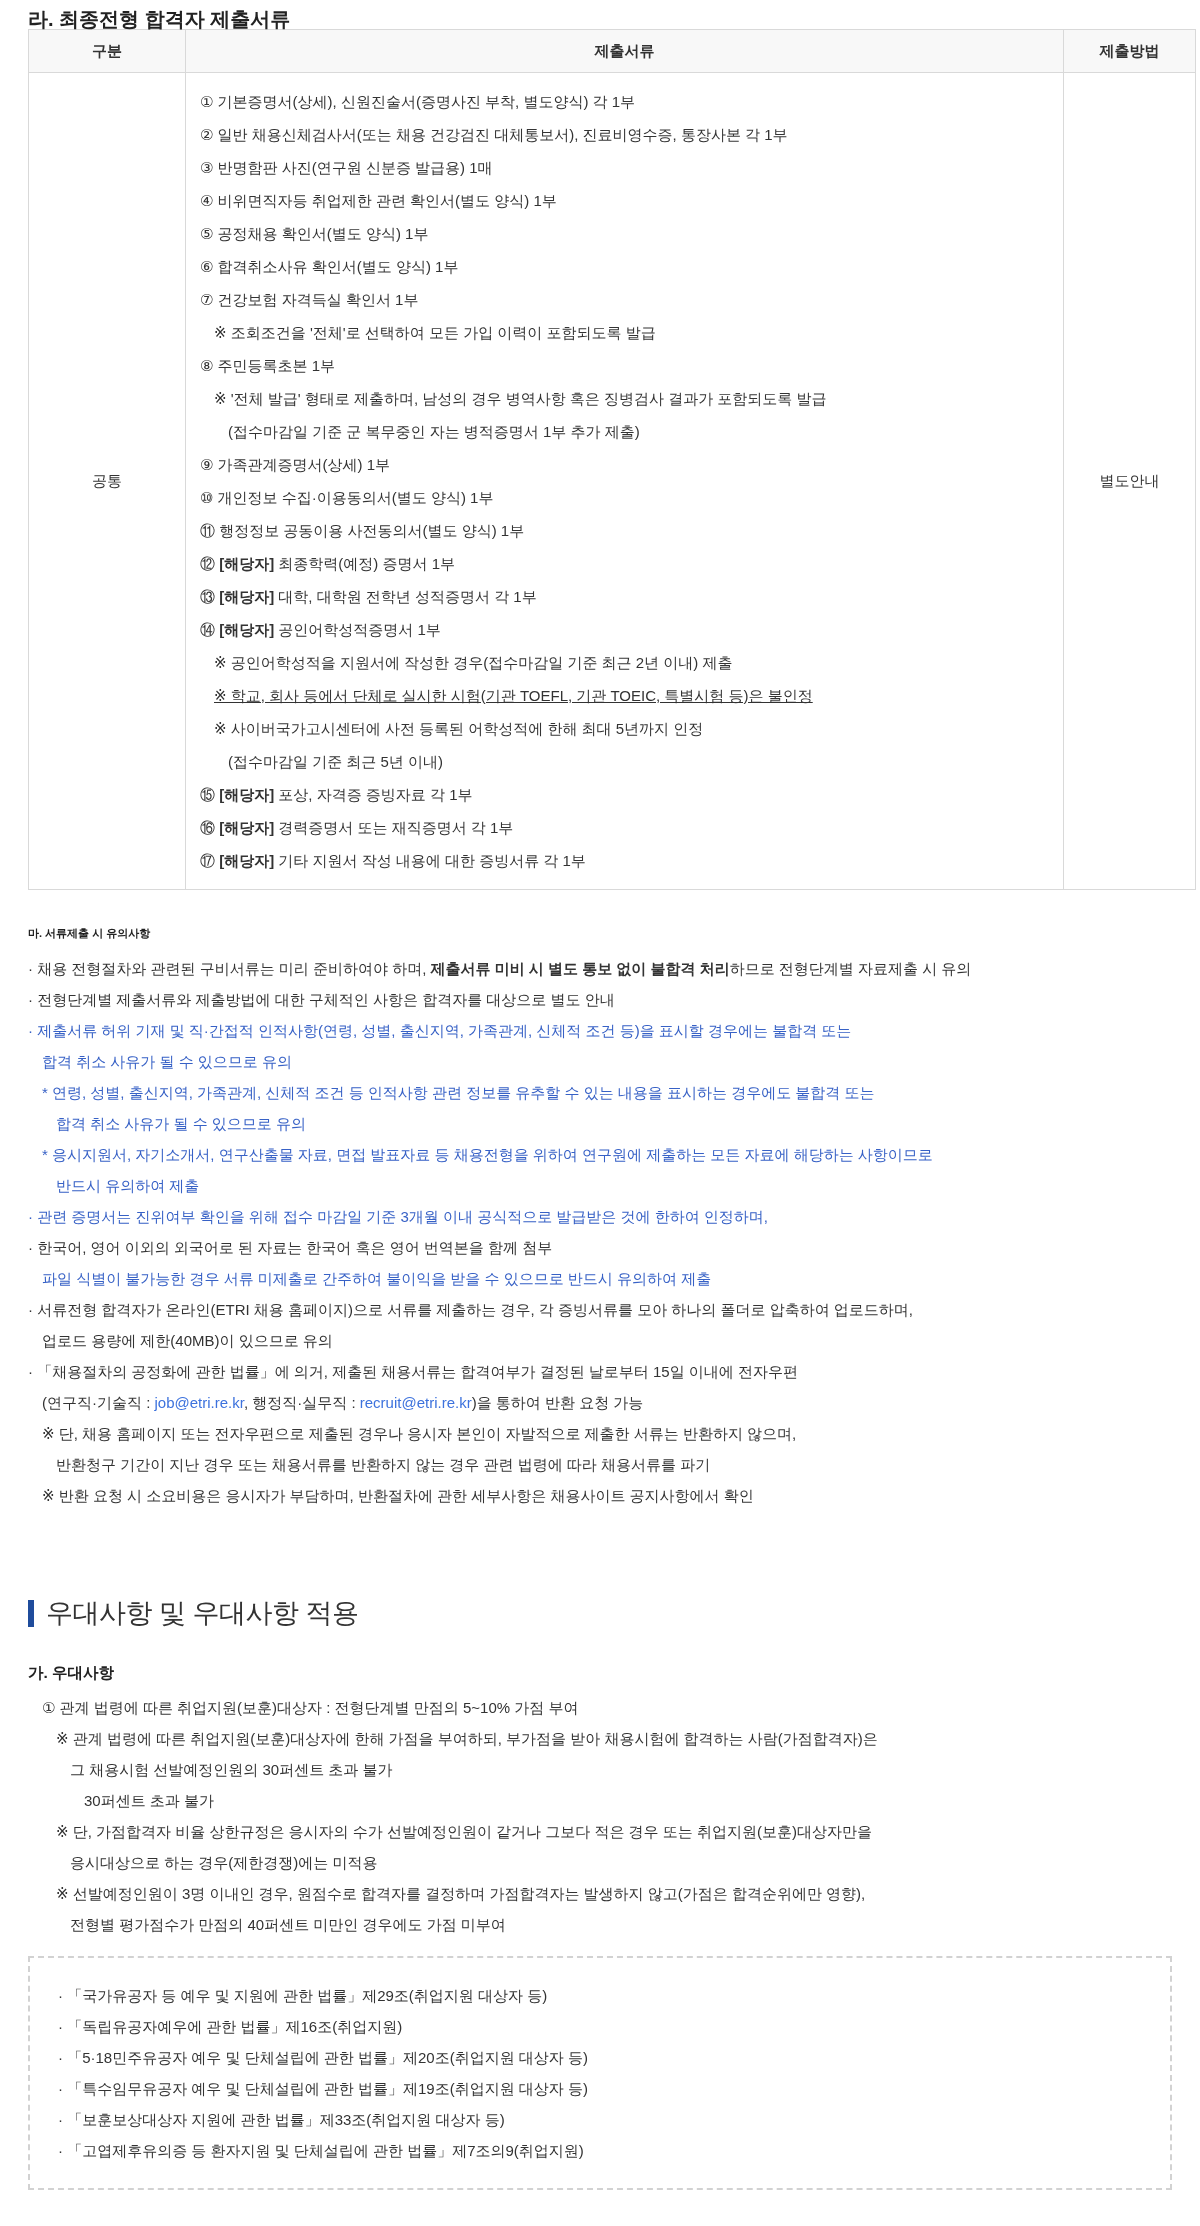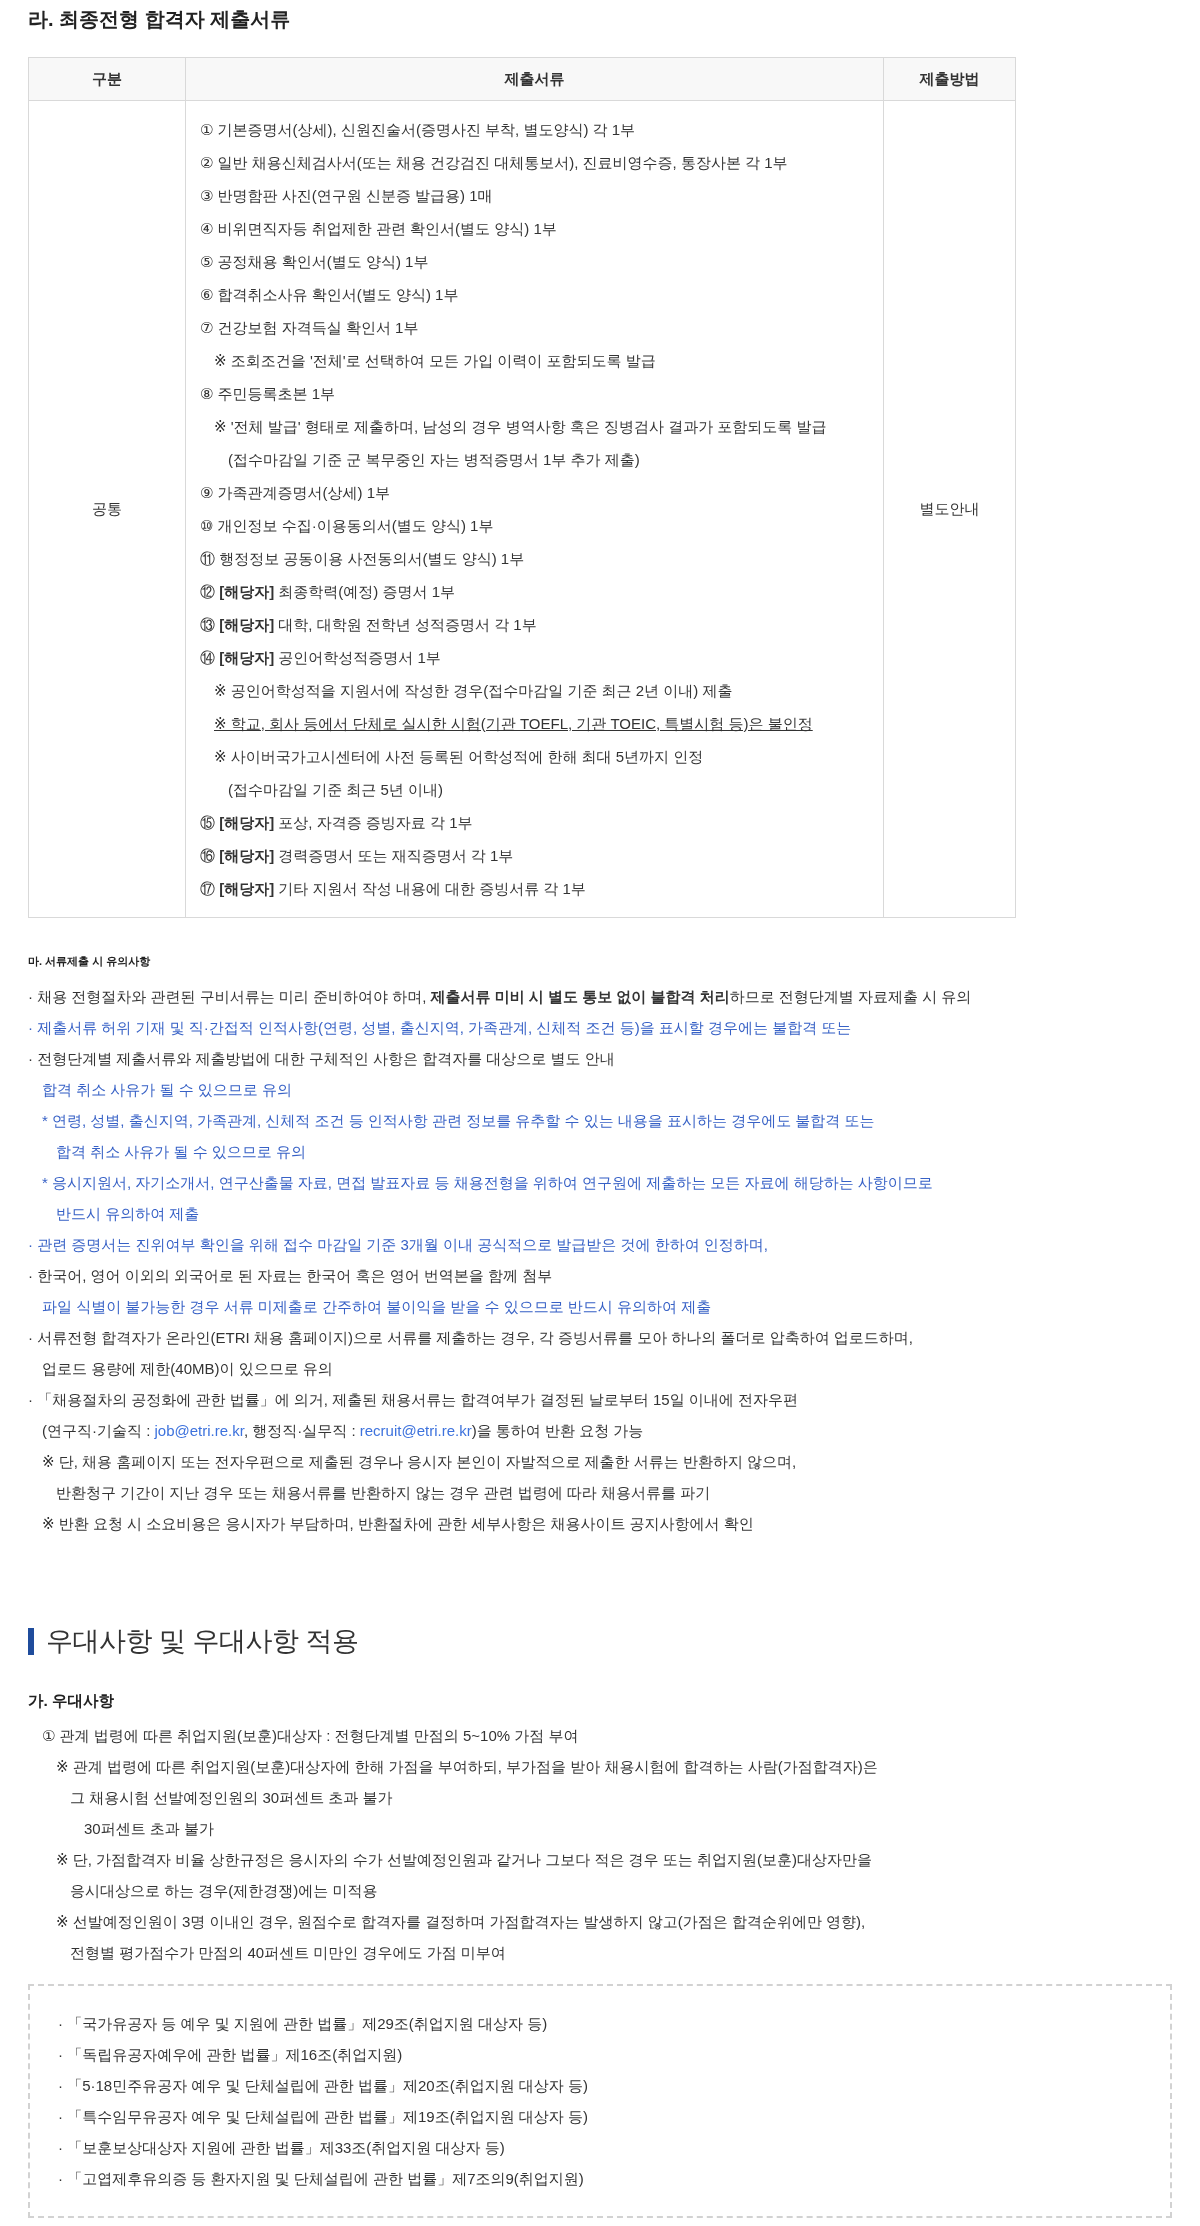--- a/index.html
+++ b/index.html
@@ -7,21 +7,21 @@
     width:1200px;
     font-family:"Liberation Sans","DejaVu Sans",sans-serif;
     color:#333;
     font-size:15px;
     -webkit-font-smoothing:antialiased;
   }
   .doc{padding:10px 28px 14px 28px;}
 
   .h-title{font-weight:700;font-size:20px;color:#222;line-height:19px;}
 
-  table.docs{border-collapse:collapse;width:988px;margin-top:28px;table-layout:fixed;}
+  table.docs{border-collapse:collapse;width:1168px;table-layout:fixed;}
   table.docs th, table.docs td{border:1px solid #d9d9d9;}
   table.docs th{background:#f8f8f8;height:40px;font-size:15px;font-weight:700;color:#333;text-align:center;}
   td.cat-cell, td.method-cell{text-align:center;vertical-align:middle;font-size:15px;color:#333;}
   td.docs-cell{padding:12px 14px;vertical-align:top;}
 
   .line{white-space:nowrap;}
   .doc-line{line-height:33px;font-size:15px;}
   .note-line{line-height:31px;font-size:15px;}
   .pref-line{line-height:31px;font-size:15px;}
   .law-line{line-height:31px;font-size:15px;padding-left:14px;}
@@ -94,22 +94,22 @@
             </div>
         </td>
         <td class="method-cell">별도안내</td>
       </tr>
     </tbody>
   </table>
 
   <div class="notes-title">마. 서류제출 시 유의사항</div>
   <div class="notes-list">
       <div class="line note-line"><span>· 채용 전형절차와 관련된 구비서류는 미리 준비하여야 하며, </span><span class="b">제출서류 미비 시 별도 통보 없이 불합격 처리</span><span>하므로 전형단계별 자료제출 시 유의</span></div>
+      <div class="line note-line"><span>· 전형단계별 제출서류와 제출방법에 대한 구체적인 사항은 합격자를 대상으로 별도 안내</span></div>
       <div class="line note-line c-blue"><span>· 제출서류 허위 기재 및 직·간접적 인적사항(연령, 성별, 출신지역, 가족관계, 신체적 조건 등)을 표시할 경우에는 불합격 또는</span></div>
-      <div class="line note-line"><span>· 전형단계별 제출서류와 제출방법에 대한 구체적인 사항은 합격자를 대상으로 별도 안내</span></div>
       <div class="line note-line c-blue" style="padding-left: 14px;"><span>합격 취소 사유가 될 수 있으므로 유의</span></div>
       <div class="line note-line c-blue" style="padding-left: 14px;"><span>* 연령, 성별, 출신지역, 가족관계, 신체적 조건 등 인적사항 관련 정보를 유추할 수 있는 내용을 표시하는 경우에도 불합격 또는</span></div>
       <div class="line note-line c-blue" style="padding-left: 28px;"><span>합격 취소 사유가 될 수 있으므로 유의</span></div>
       <div class="line note-line c-blue" style="padding-left: 14px;"><span>* 응시지원서, 자기소개서, 연구산출물 자료, 면접 발표자료 등 채용전형을 위하여 연구원에 제출하는 모든 자료에 해당하는 사항이므로</span></div>
       <div class="line note-line c-blue" style="padding-left: 28px;"><span>반드시 유의하여 제출</span></div>
       <div class="line note-line c-blue"><span>· 관련 증명서는 진위여부 확인을 위해 접수 마감일 기준 3개월 이내 공식적으로 발급받은 것에 한하여 인정하며,</span></div>
       <div class="line note-line"><span>· 한국어, 영어 이외의 외국어로 된 자료는 한국어 혹은 영어 번역본을 함께 첨부</span></div>
       <div class="line note-line c-blue" style="padding-left: 14px;"><span>파일 식별이 불가능한 경우 서류 미제출로 간주하여 불이익을 받을 수 있으므로 반드시 유의하여 제출</span></div>
       <div class="line note-line"><span>· 서류전형 합격자가 온라인(ETRI 채용 홈페이지)으로 서류를 제출하는 경우, 각 증빙서류를 모아 하나의 폴더로 압축하여 업로드하며,</span></div>
       <div class="line note-line" style="padding-left: 14px;"><span>업로드 용량에 제한(40MB)이 있으므로 유의</span></div>
@@ -124,21 +124,21 @@
     <div class="accent-bar" style="background: rgb(31, 76, 156);"></div>
     <div class="section-title">우대사항 및 우대사항 적용</div>
   </div>
 
   <div class="sub-title">가. 우대사항</div>
   <div class="pref-list">
       <div class="line pref-line" style="padding-left: 14px;"><span>① 관계 법령에 따른 취업지원(보훈)대상자 : 전형단계별 만점의 5~10% 가점 부여</span></div>
       <div class="line pref-line" style="padding-left: 28px;"><span>※ 관계 법령에 따른 취업지원(보훈)대상자에 한해 가점을 부여하되, 부가점을 받아 채용시험에 합격하는 사람(가점합격자)은</span></div>
       <div class="line pref-line" style="padding-left: 42px;"><span>그 채용시험 선발예정인원의 30퍼센트 초과 불가</span></div>
       <div class="line pref-line" style="padding-left: 56px;"><span>30퍼센트 초과 불가</span></div>
-      <div class="line pref-line" style="padding-left: 28px;"><span>※ 단, 가점합격자 비율 상한규정은 응시자의 수가 선발예정인원과 같거나 그보다 적은 경우 또는 취업지원(보훈)대상자만을</span></div>
+      <div class="line pref-line" style="padding-left: 28px;"><span>※ 단, 가점합격자 비율 상한규정은 응시자의 수가 선발예정인원이 같거나 그보다 적은 경우 또는 취업지원(보훈)대상자만을</span></div>
       <div class="line pref-line" style="padding-left: 42px;"><span>응시대상으로 하는 경우(제한경쟁)에는 미적용</span></div>
       <div class="line pref-line" style="padding-left: 28px;"><span>※ 선발예정인원이 3명 이내인 경우, 원점수로 합격자를 결정하며 가점합격자는 발생하지 않고(가점은 합격순위에만 영향),</span></div>
       <div class="line pref-line" style="padding-left: 42px;"><span>전형별 평가점수가 만점의 40퍼센트 미만인 경우에도 가점 미부여</span></div>
     </div>
 
   <div class="law-box">
     <div>
         <div class="line law-line"><span>· 「국가유공자 등 예우 및 지원에 관한 법률」제29조(취업지원 대상자 등)</span></div>
         <div class="line law-line"><span>· 「독립유공자예우에 관한 법률」제16조(취업지원)</span></div>
         <div class="line law-line"><span>· 「5·18민주유공자 예우 및 단체설립에 관한 법률」제20조(취업지원 대상자 등)</span></div>

